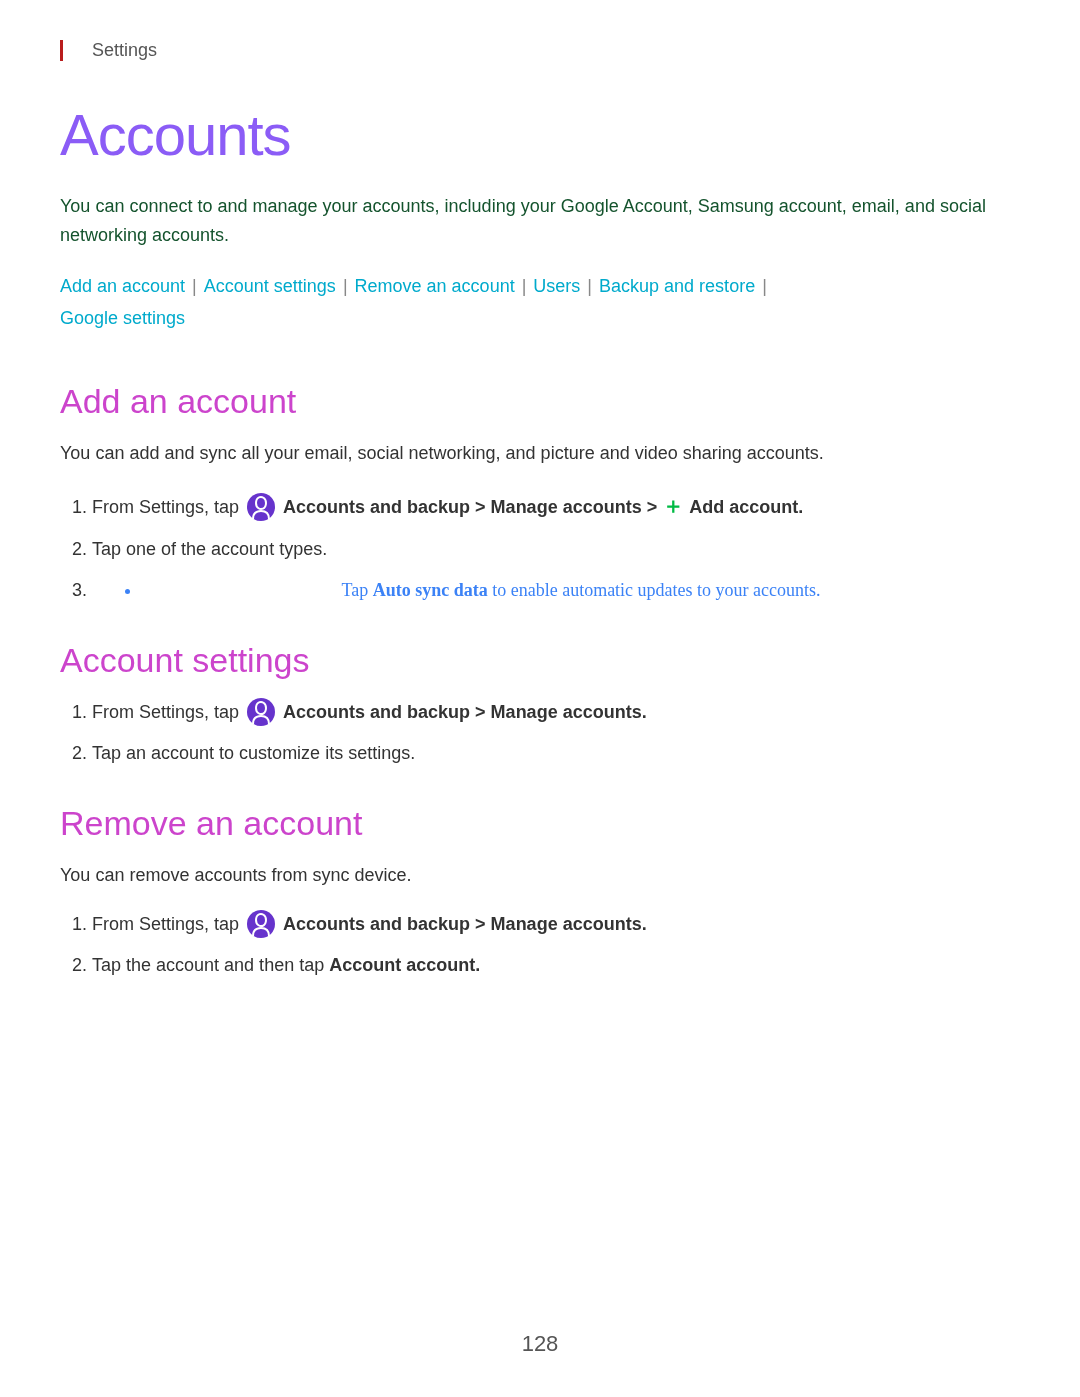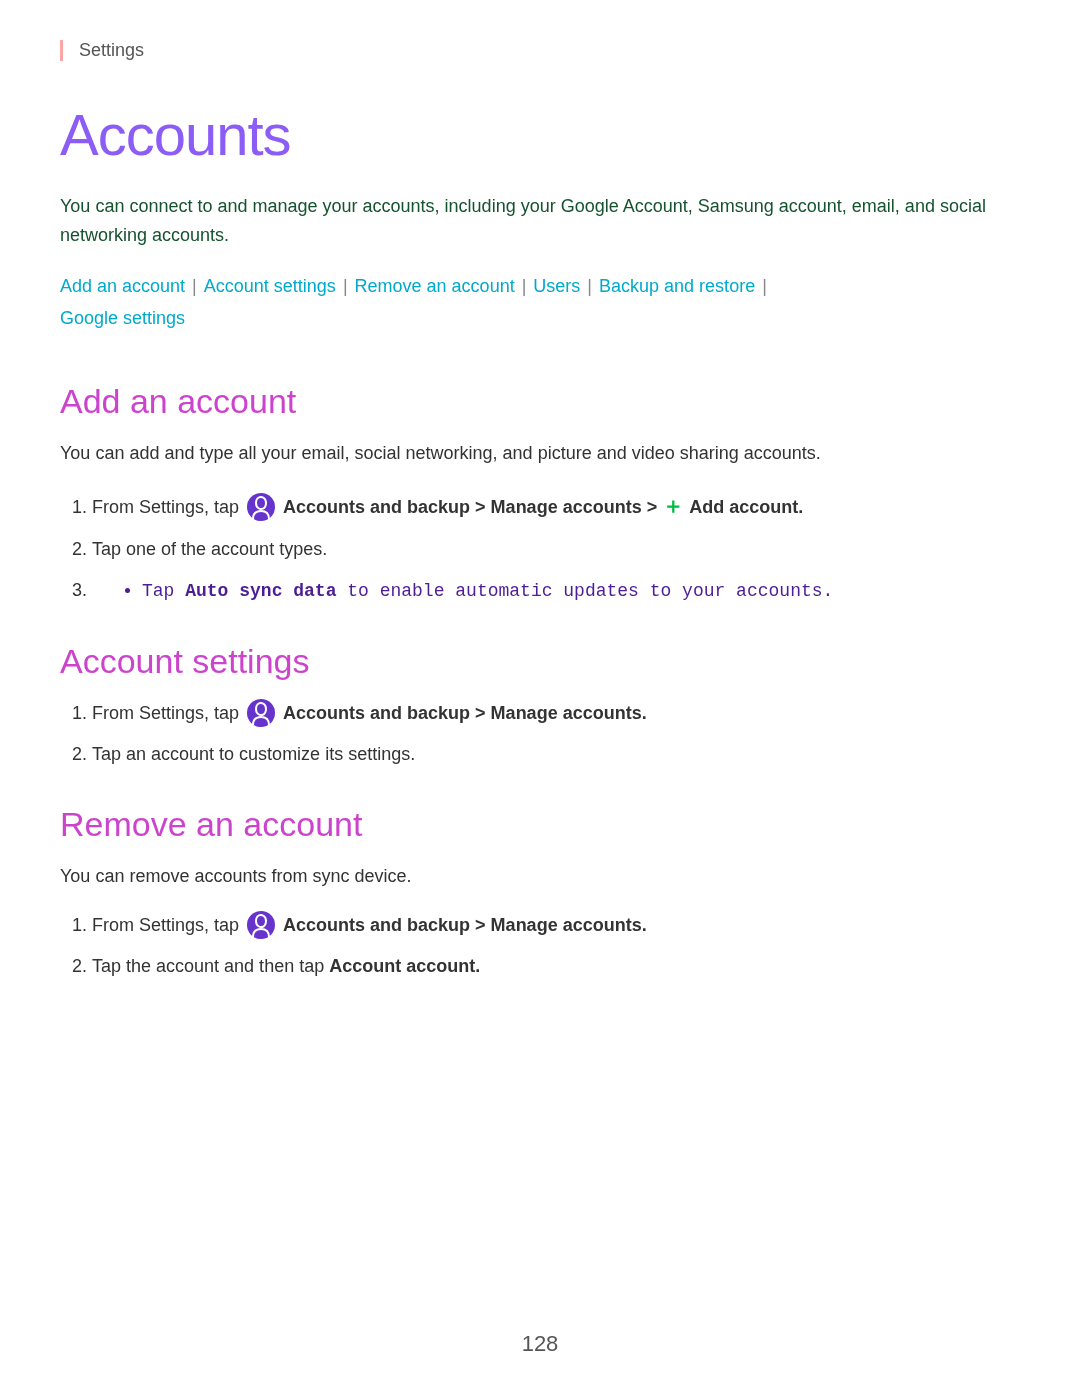--- a/index.html
+++ b/index.html
@@ -16,22 +16,22 @@
       width: 1080px;
       min-height: 1397px;
       position: relative;
     }
 
     .page-container {
       padding: 40px 60px 80px 60px;
     }
 
     .breadcrumb-bar {
-      border-left: 3px solid #fca5a5;
-      padding-left: 16px;
+      border-left: 3px solid #b91c1c;
+      padding-left: 29px;
       margin-bottom: 40px;
     }
 
     .breadcrumb-text {
       font-family: 'Arial', sans-serif;
       font-size: 18px;
       color: #555555;
     }
 
     .page-title {
@@ -100,24 +100,25 @@
     }
 
     .unordered-list {
       list-style: disc;
       padding-left: 50px;
       margin-top: 8px;
       margin-bottom: 8px;
     }
 
     .unordered-list li {
-      font-family: Liberation Mono, monospace;
-      font-size: 18px;
-      color: #4c1d95;
-      line-height: 1.6;
+      font-family: Liberation Serif, serif;
+      font-size: 18px;
+      color: #3b82f6;
+      line-height: 1.6;
+      text-align: center;
     }
 
     .bold-text {
       font-weight: bold;
     }
 
     .plus-icon {
       color: #00bb44;
       font-weight: bold;
       font-size: 22px;
@@ -160,21 +161,21 @@
   <h1 class="page-title">Accounts</h1>
 
   <p class="intro-text">You can connect to and manage your accounts, including your Google Account, Samsung account, email, and social networking accounts.</p>
 
   <div class="nav-links">
     <a class="nav-link">Add an account</a><span class="nav-separator"> | </span><a class="nav-link">Account settings</a><span class="nav-separator"> | </span><a class="nav-link">Remove an account</a><span class="nav-separator"> | </span><a class="nav-link">Users</a><span class="nav-separator"> | </span><a class="nav-link">Backup and restore</a><span class="nav-separator"> | </span><br><a class="nav-link">Google settings</a>
   </div>
 
   <section>
     <h2 class="section-title">Add an account</h2>
-    <p class="section-intro">You can add and type all your email, social networking, and picture and video sharing accounts.</p>
+    <p class="section-intro">You can add and sync all your email, social networking, and picture and video sharing accounts.</p>
 
     <ol class="ordered-list">
       <li>
         From Settings, tap
         <svg class="accounts-icon-svg" viewBox="0 0 28 28" xmlns="http://www.w3.org/2000/svg">
           <circle cx="14" cy="14" r="14" fill="#6633cc"></circle>
           <path d="M14 4 C9 4 9 10 9 10 C9 16 14 16 14 16 C19 16 19 10 19 10 C19 4 14 4 14 4 Z" fill="none" stroke="white" stroke-width="2"></path>
           <path d="M6 26 C6 20 10 18 14 18 C18 18 22 20 22 26" fill="none" stroke="white" stroke-width="2"></path>
         </svg>
         <span class="bold-text">Accounts and backup &gt; Manage accounts &gt; </span><span class="plus-icon">＋</span> <span class="bold-text">Add account.</span>

